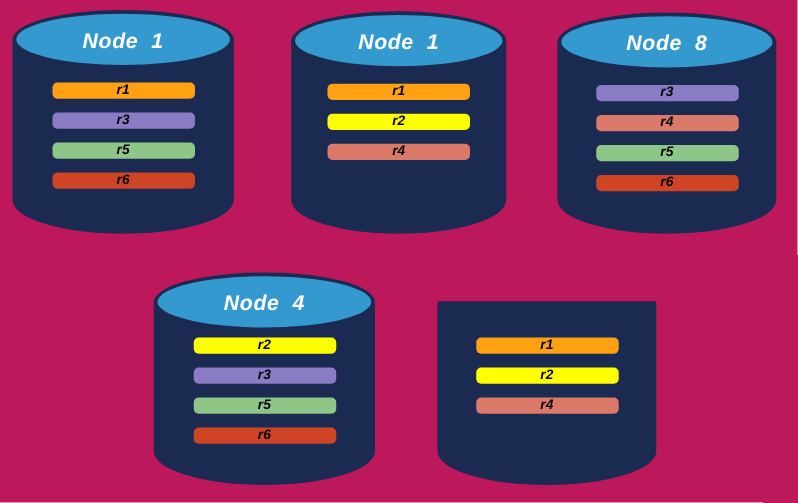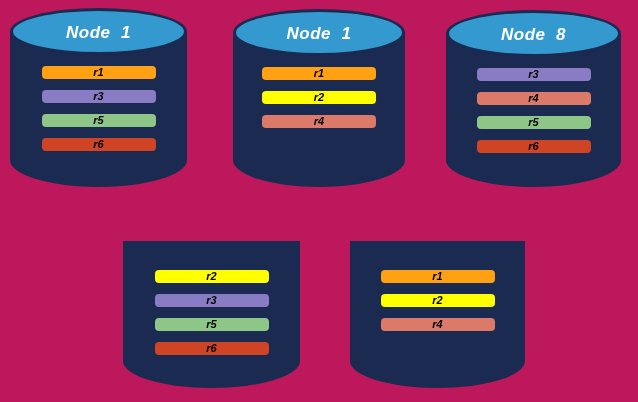--- a/index.html
+++ b/index.html
@@ -64,20 +64,23 @@
     <div class="bars">
       <div class="bar" style="background: rgb(138, 124, 196);">r3</div>
       <div class="bar" style="background: rgb(219, 122, 104);">r4</div>
       <div class="bar" style="background: rgb(142, 198, 135);">r5</div>
       <div class="bar" style="background: rgb(206, 68, 37);">r6</div>
     </div>
   </div>
 
   <div class="cylinder pos4 row2">
     <div class="cyl-body"></div>
+    <div class="cyl-top">
+      <span class="node-label">Node  4</span>
+    </div>
     <div class="bars">
       <div class="bar" style="background: rgb(255, 255, 0);">r2</div>
       <div class="bar" style="background: rgb(138, 124, 196);">r3</div>
       <div class="bar" style="background: rgb(142, 198, 135);">r5</div>
       <div class="bar" style="background: rgb(206, 68, 37);">r6</div>
     </div>
   </div>
 
   <div class="cylinder pos5 row2">
     <div class="cyl-body"></div>

